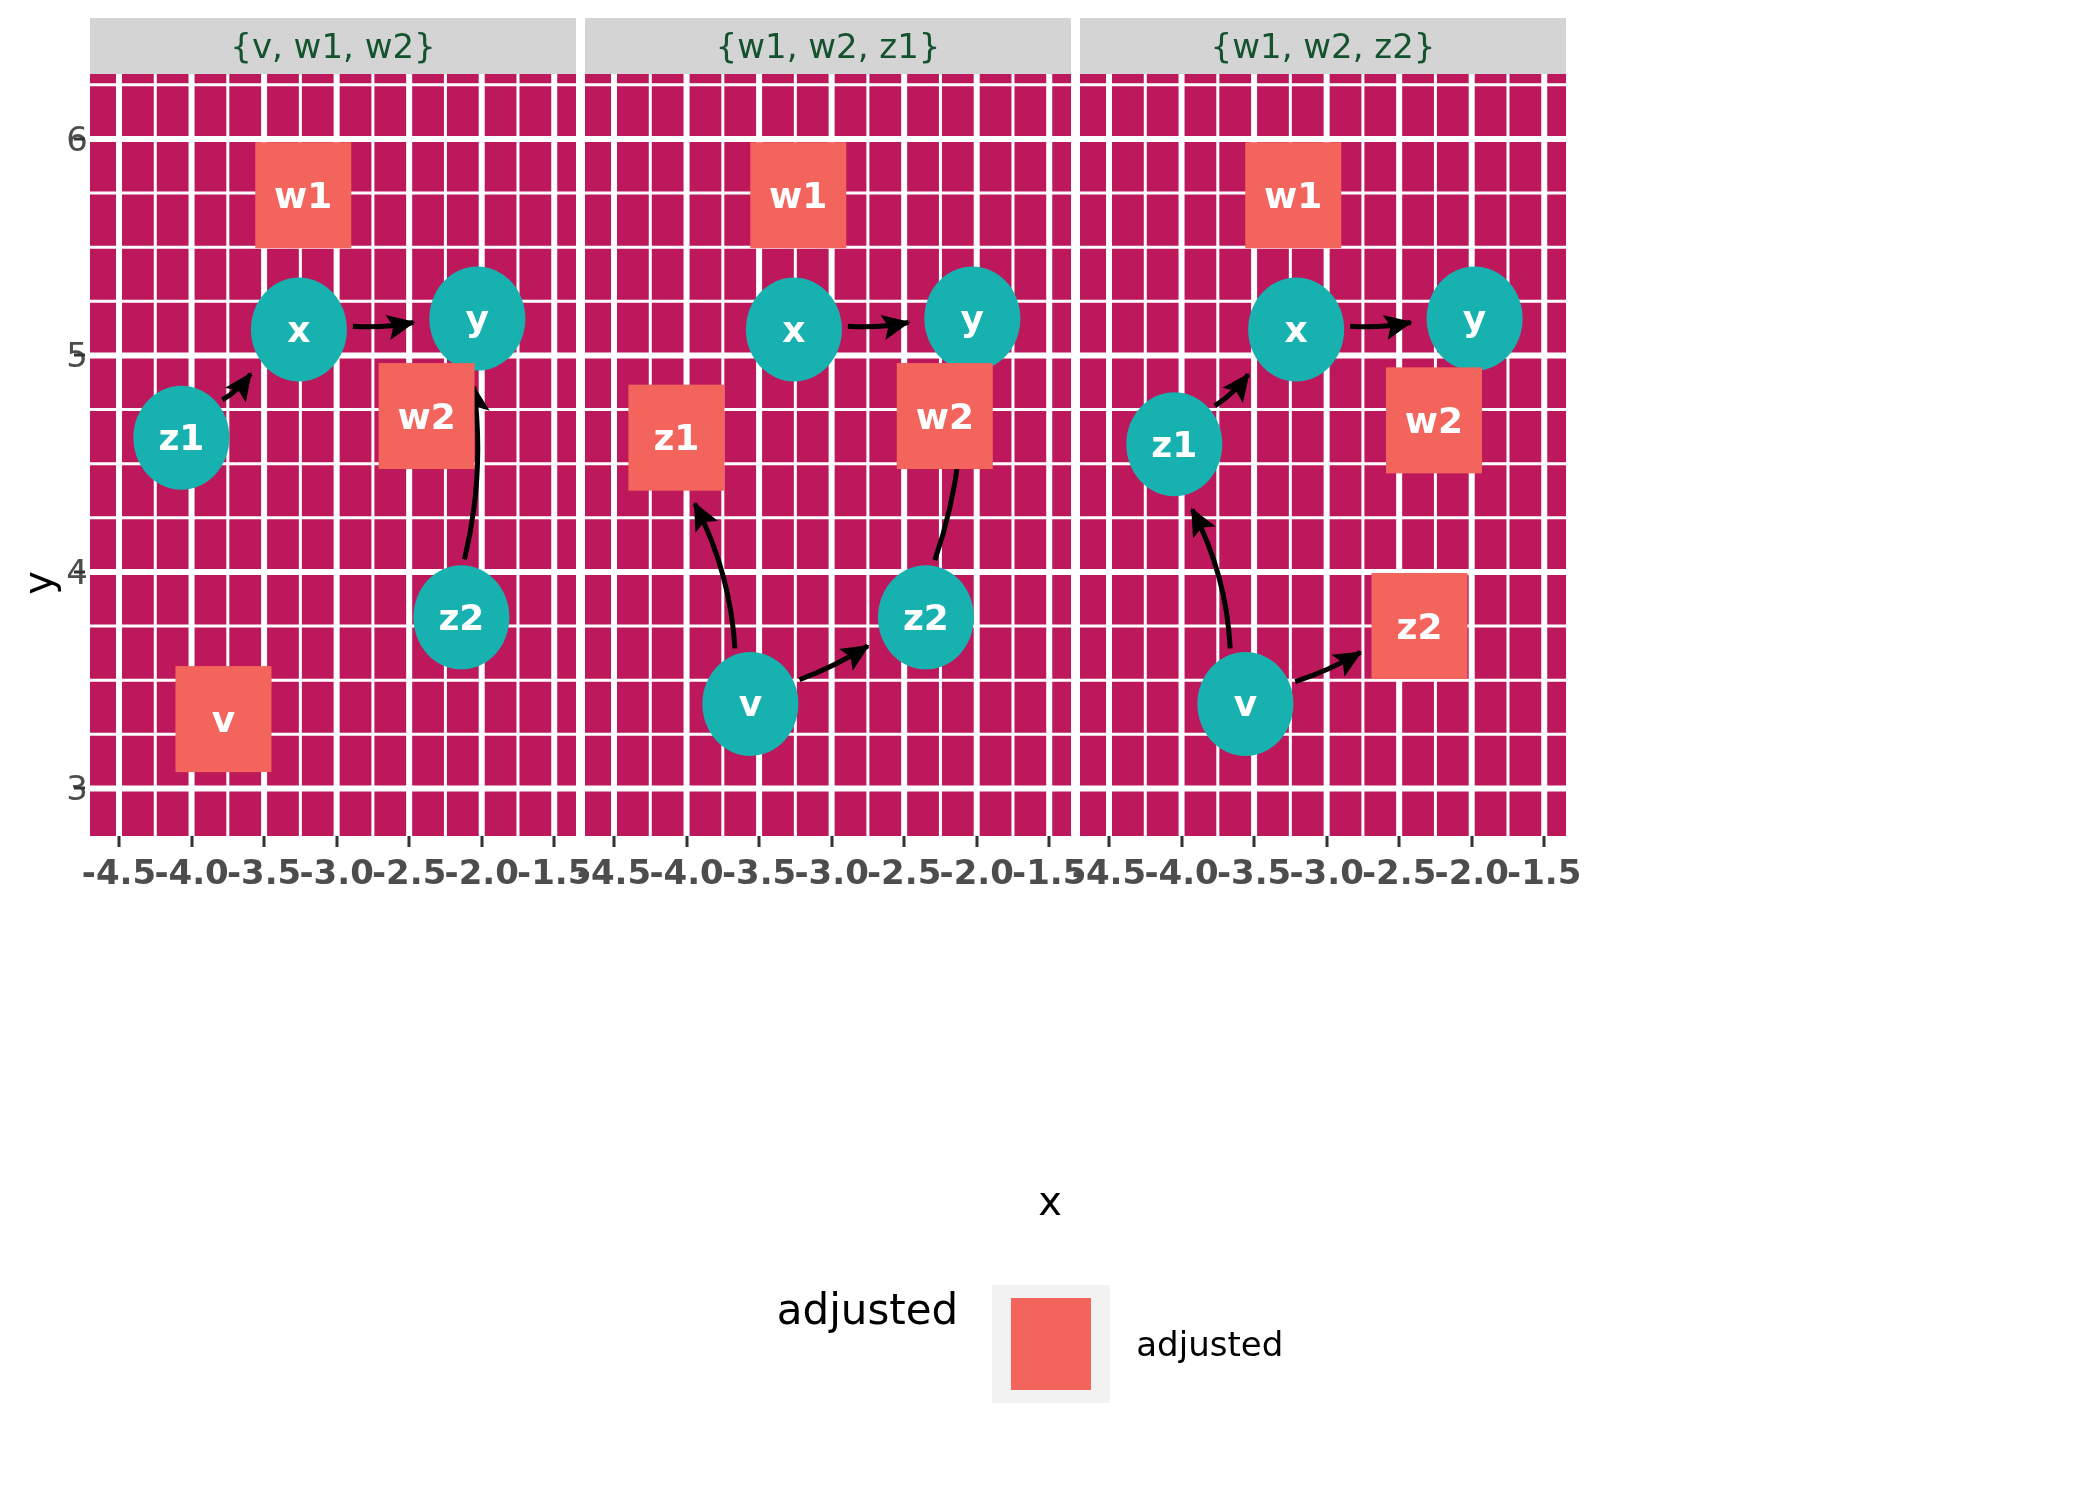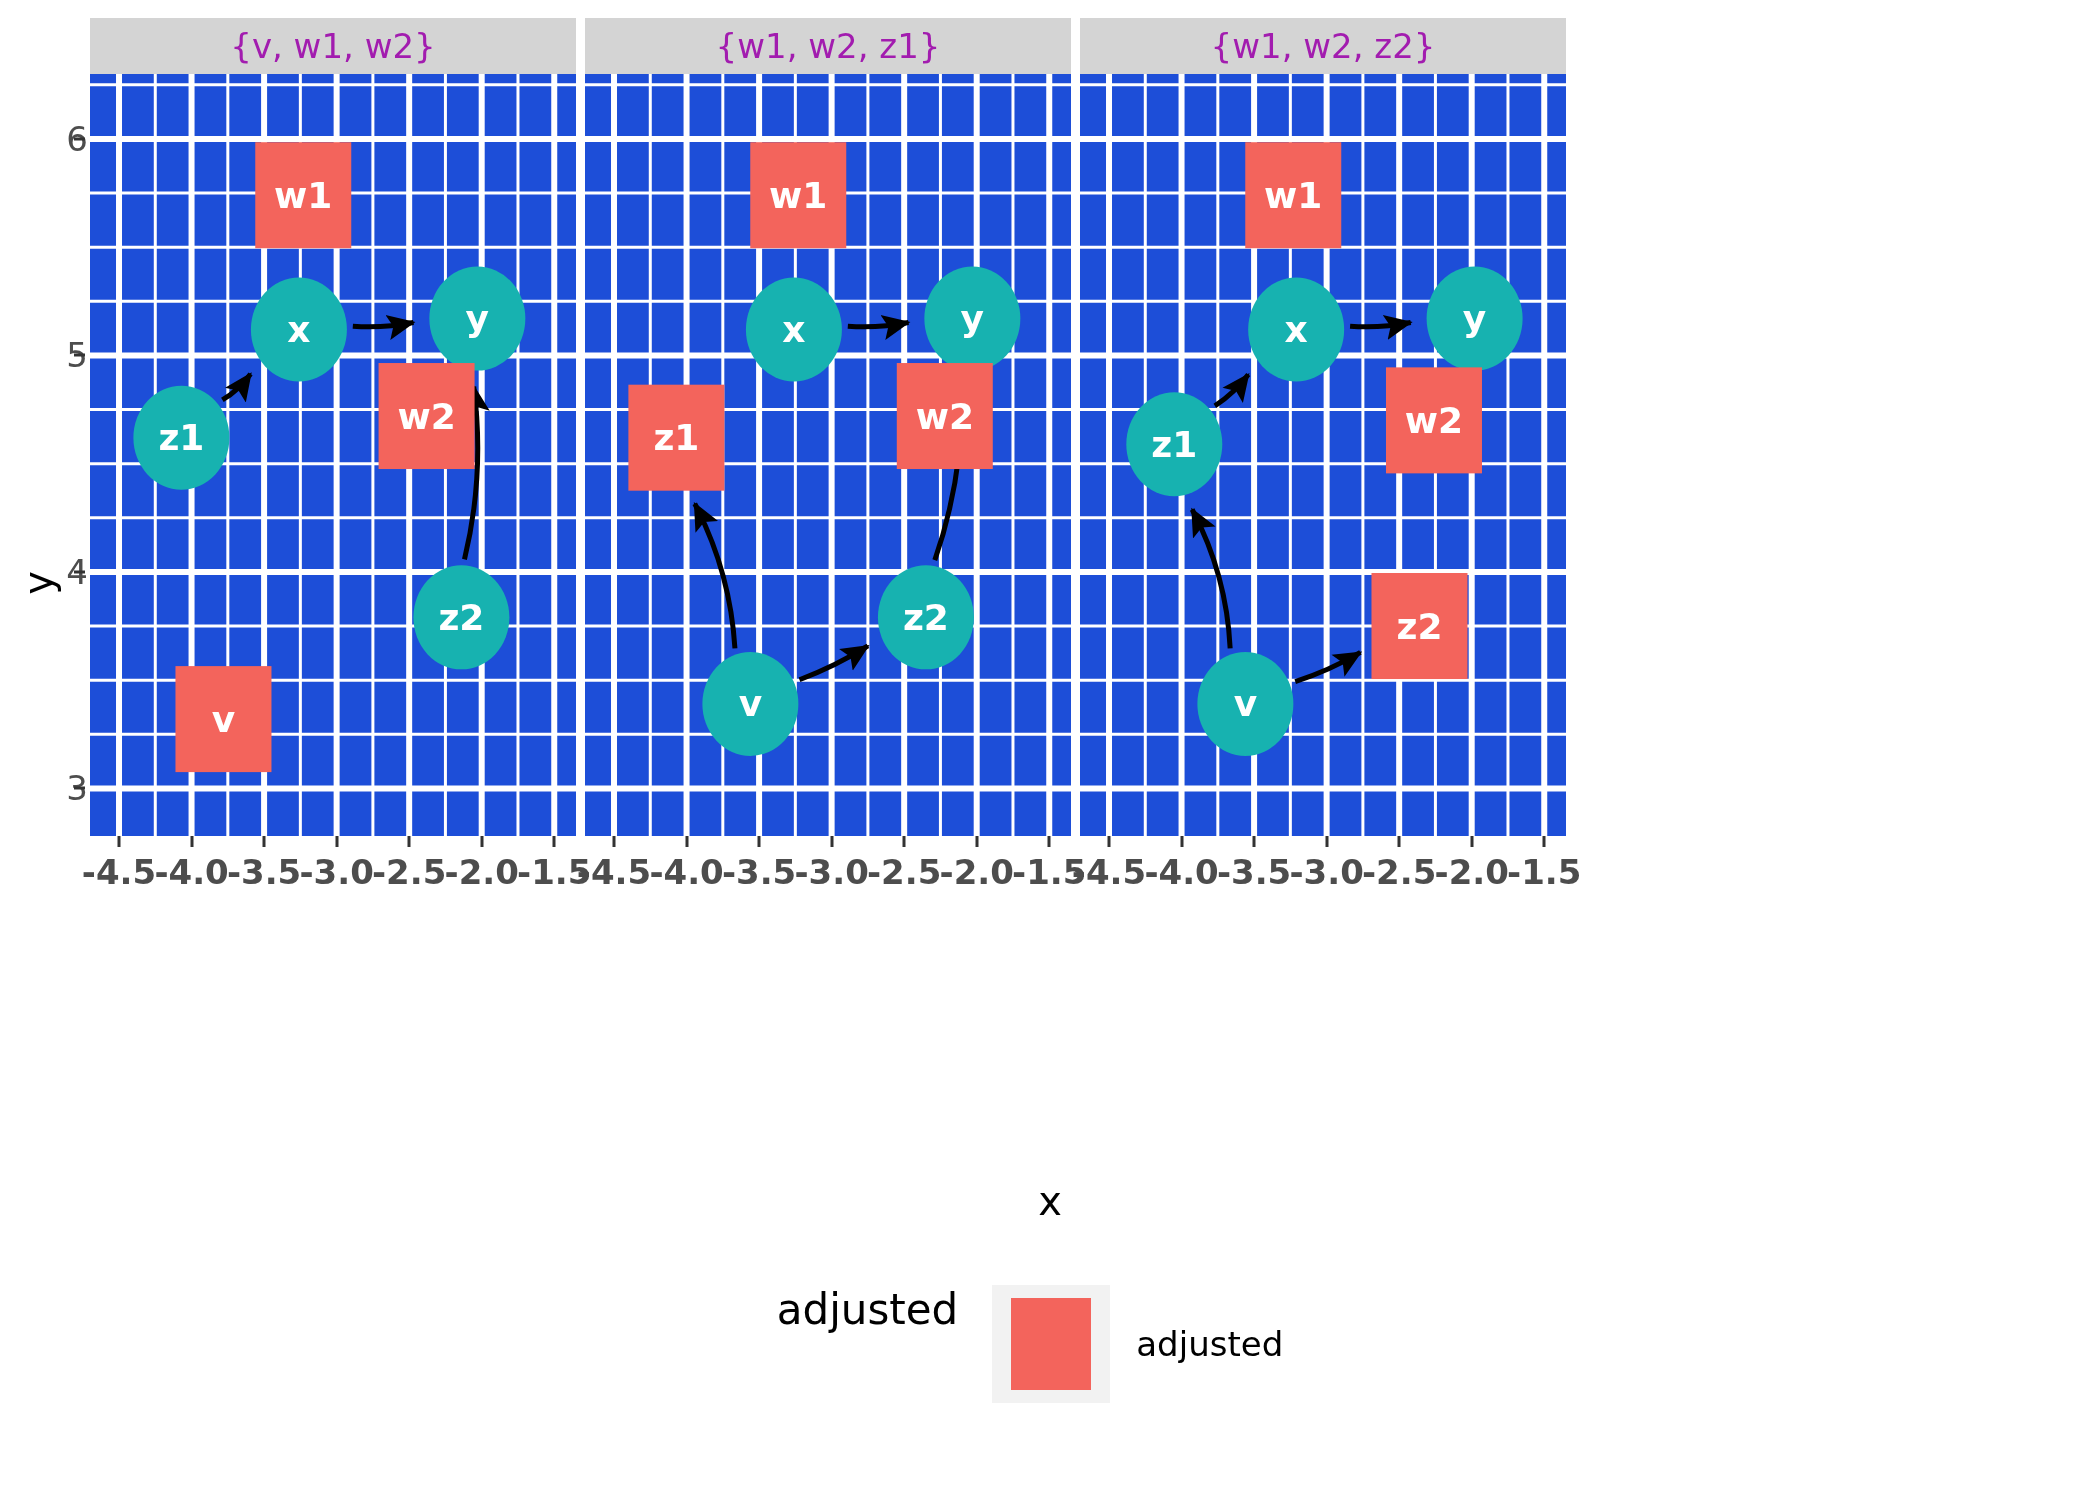--- a/index.html
+++ b/index.html
@@ -71,30 +71,30 @@
     position: absolute;
     left: 0;
     top: 0;
     width: 100%;
     height: 56px;
     background: #d4d4d4;
     display: flex;
     align-items: center;
     justify-content: center;
     font-size: 34px;
-    color: #a21caf;
+    color: #14532d;
     box-sizing: border-box;
   }
   .facet-panel {
     position: absolute;
     left: 0;
     top: 56px;
     width: 100%;
     height: 762px;
-    background: #1d4ed8;
+    background: #be185d;
     overflow: hidden;
   }
   .facet-panel svg { display: block; }
 
   
   .x-axis {
     position: absolute;
     left: 0;
     top: 818px;
     width: 100%;

